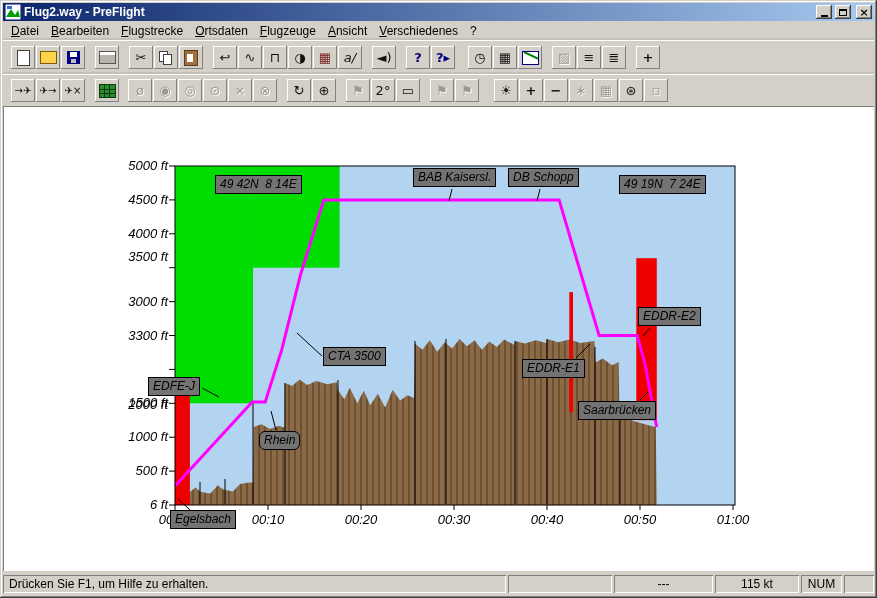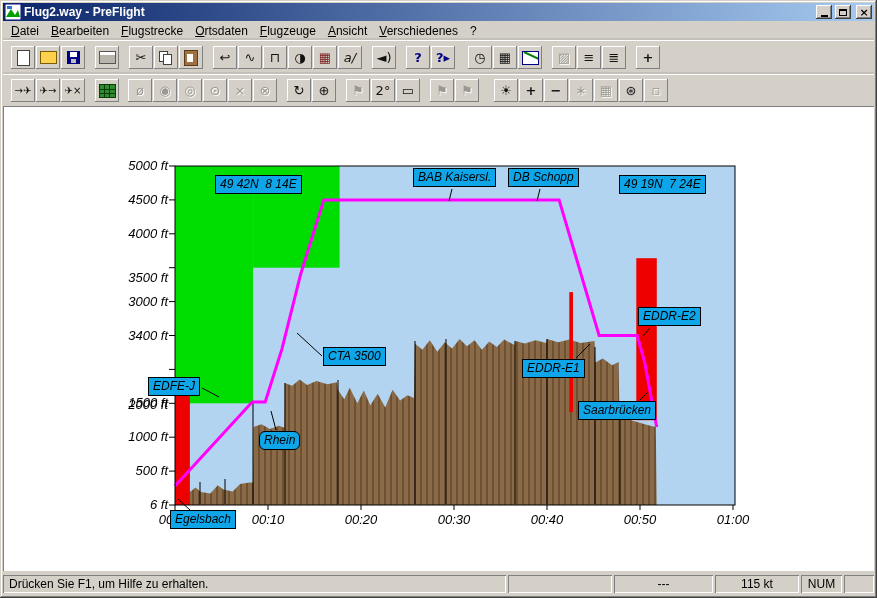--- a/index.html
+++ b/index.html
@@ -63,21 +63,21 @@
     box-shadow:inset 1px 1px #808080, inset -1px -1px #ffffff;white-space:nowrap;overflow:hidden;}
   .sb-msg{flex:1;}
   .sb-c{justify-content:center;}
   
   #chart-overlay{position:absolute;left:0;top:0;width:877px;height:598px;pointer-events:none;font-style:italic;}
   #chart-labels{position:absolute;left:0;top:0;width:877px;height:598px;}
   #chart-labels div{position:absolute;}
   .tick-lab{font-size:13px;color:#000;}
   .tick-y{text-align:right;}
   .tick-x{text-align:center;}
-  .chart-label{font-size:12px;background:#0ea5e9;border:1px solid #000;padding:1px 4px;white-space:pre;line-height:1.25;}
+  .chart-label{font-size:12px;background:#737373;border:1px solid #000;padding:1px 4px;white-space:pre;line-height:1.25;}
 </style>
 </head>
 <body>
 
 <div class="window">
 
   <div class="titlebar">
     <span class="app-icon">
       <svg width="16" height="16" viewBox="0 0 16 16">
         <rect x="0" y="0" width="16" height="16" fill="#ffffff" stroke="#000080"></rect>
@@ -354,23 +354,23 @@
           <line x1="650" y1="328" x2="643" y2="336" stroke="#000" stroke-width="1"></line>
           <line x1="276" y1="430" x2="271" y2="411" stroke="#000" stroke-width="1"></line>
           <line x1="640" y1="400" x2="648" y2="392" stroke="#000" stroke-width="1"></line>
           <line x1="190" y1="510" x2="178" y2="499" stroke="#000" stroke-width="1"></line>
         </g>
     </svg>
     <div id="chart-labels">
         <div class="tick-lab tick-y" style="left: 100px; width: 68px; top: 158px;">5000 ft</div>
         <div class="tick-lab tick-y" style="left: 100px; width: 68px; top: 191.9px;">4500 ft</div>
         <div class="tick-lab tick-y" style="left: 100px; width: 68px; top: 225.8px;">4000 ft</div>
-        <div class="tick-lab tick-y" style="left: 100px; width: 68px; top: 270px;">3500 ft</div>
+        <div class="tick-lab tick-y" style="left: 100px; width: 68px; top: 249px;">3500 ft</div>
         <div class="tick-lab tick-y" style="left: 100px; width: 68px; top: 293.6px;">3000 ft</div>
-        <div class="tick-lab tick-y" style="left: 100px; width: 68px; top: 327.5px;">3400 ft</div>
+        <div class="tick-lab tick-y" style="left: 100px; width: 68px; top: 327.5px;">3300 ft</div>
         <div class="tick-lab tick-y" style="left: 100px; width: 68px; top: 361.4px; margin-top: 36px;">2000 ft</div>
         <div class="tick-lab tick-y" style="left: 100px; width: 68px; top: 395.3px;">1500 ft</div>
         <div class="tick-lab tick-y" style="left: 100px; width: 68px; top: 429.2px;">1000 ft</div>
         <div class="tick-lab tick-y" style="left: 100px; width: 68px; top: 463.1px;">500 ft</div>
         <div class="tick-lab tick-y" style="left: 100px; width: 68px; top: 497px;">6 ft</div>
         <div class="tick-lab tick-x" style="left: 145px; width: 60px; top: 512px;">00:00</div>
         <div class="tick-lab tick-x" style="left: 238px; width: 60px; top: 512px;">00:10</div>
         <div class="tick-lab tick-x" style="left: 331px; width: 60px; top: 512px;">00:20</div>
         <div class="tick-lab tick-x" style="left: 424px; width: 60px; top: 512px;">00:30</div>
         <div class="tick-lab tick-x" style="left: 517px; width: 60px; top: 512px;">00:40</div>

